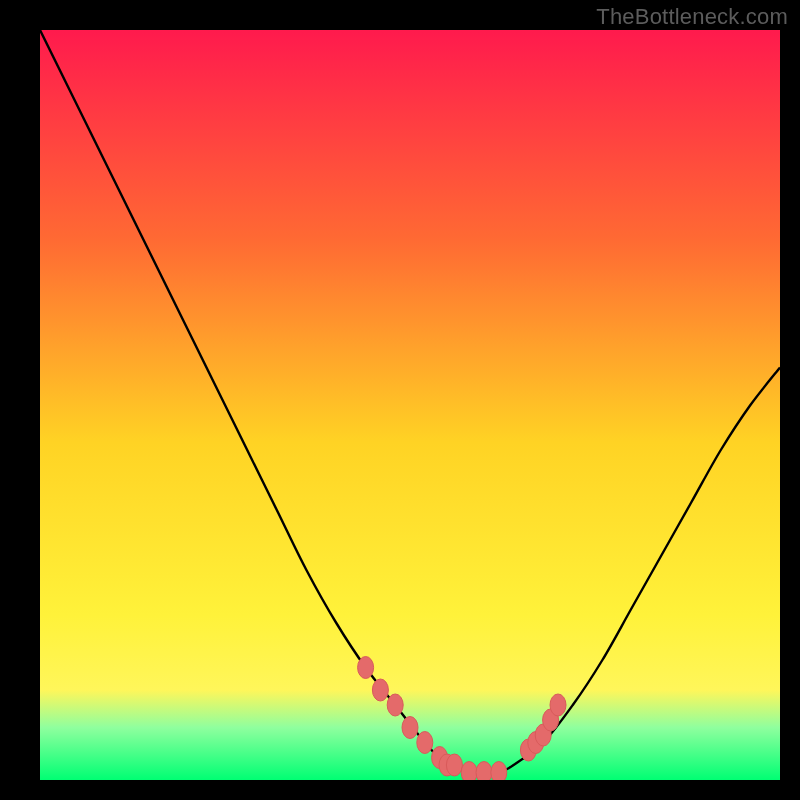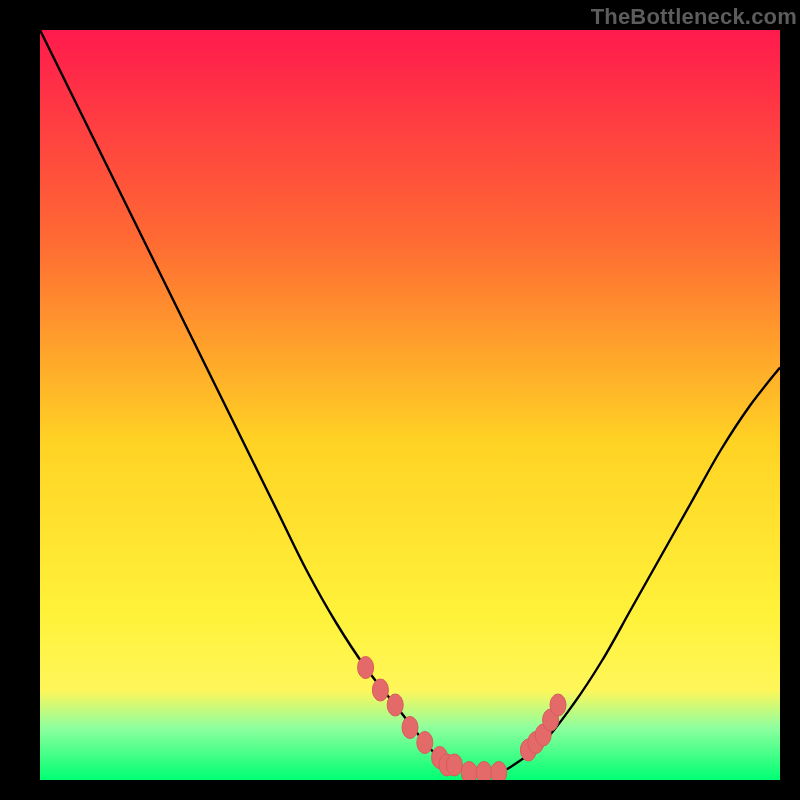--- a/index.html
+++ b/index.html
@@ -15,24 +15,24 @@
     position: absolute;
     top: 0;
     left: 0;
     width: 800px;
     height: 800px;
     background: #000;
   }
   .watermark {
     position: absolute;
     top: 4px;
-    right: 3px;
+    right: 12px;
     color: #5c5c5c;
     font-size: 22px;
-    font-weight: 700;
+    font-weight: 400;
     letter-spacing: 0.2px;
     z-index: 10;
   }
   svg {
     position: absolute;
     top: 0;
     left: 0;
   }
 </style>
 </head>

